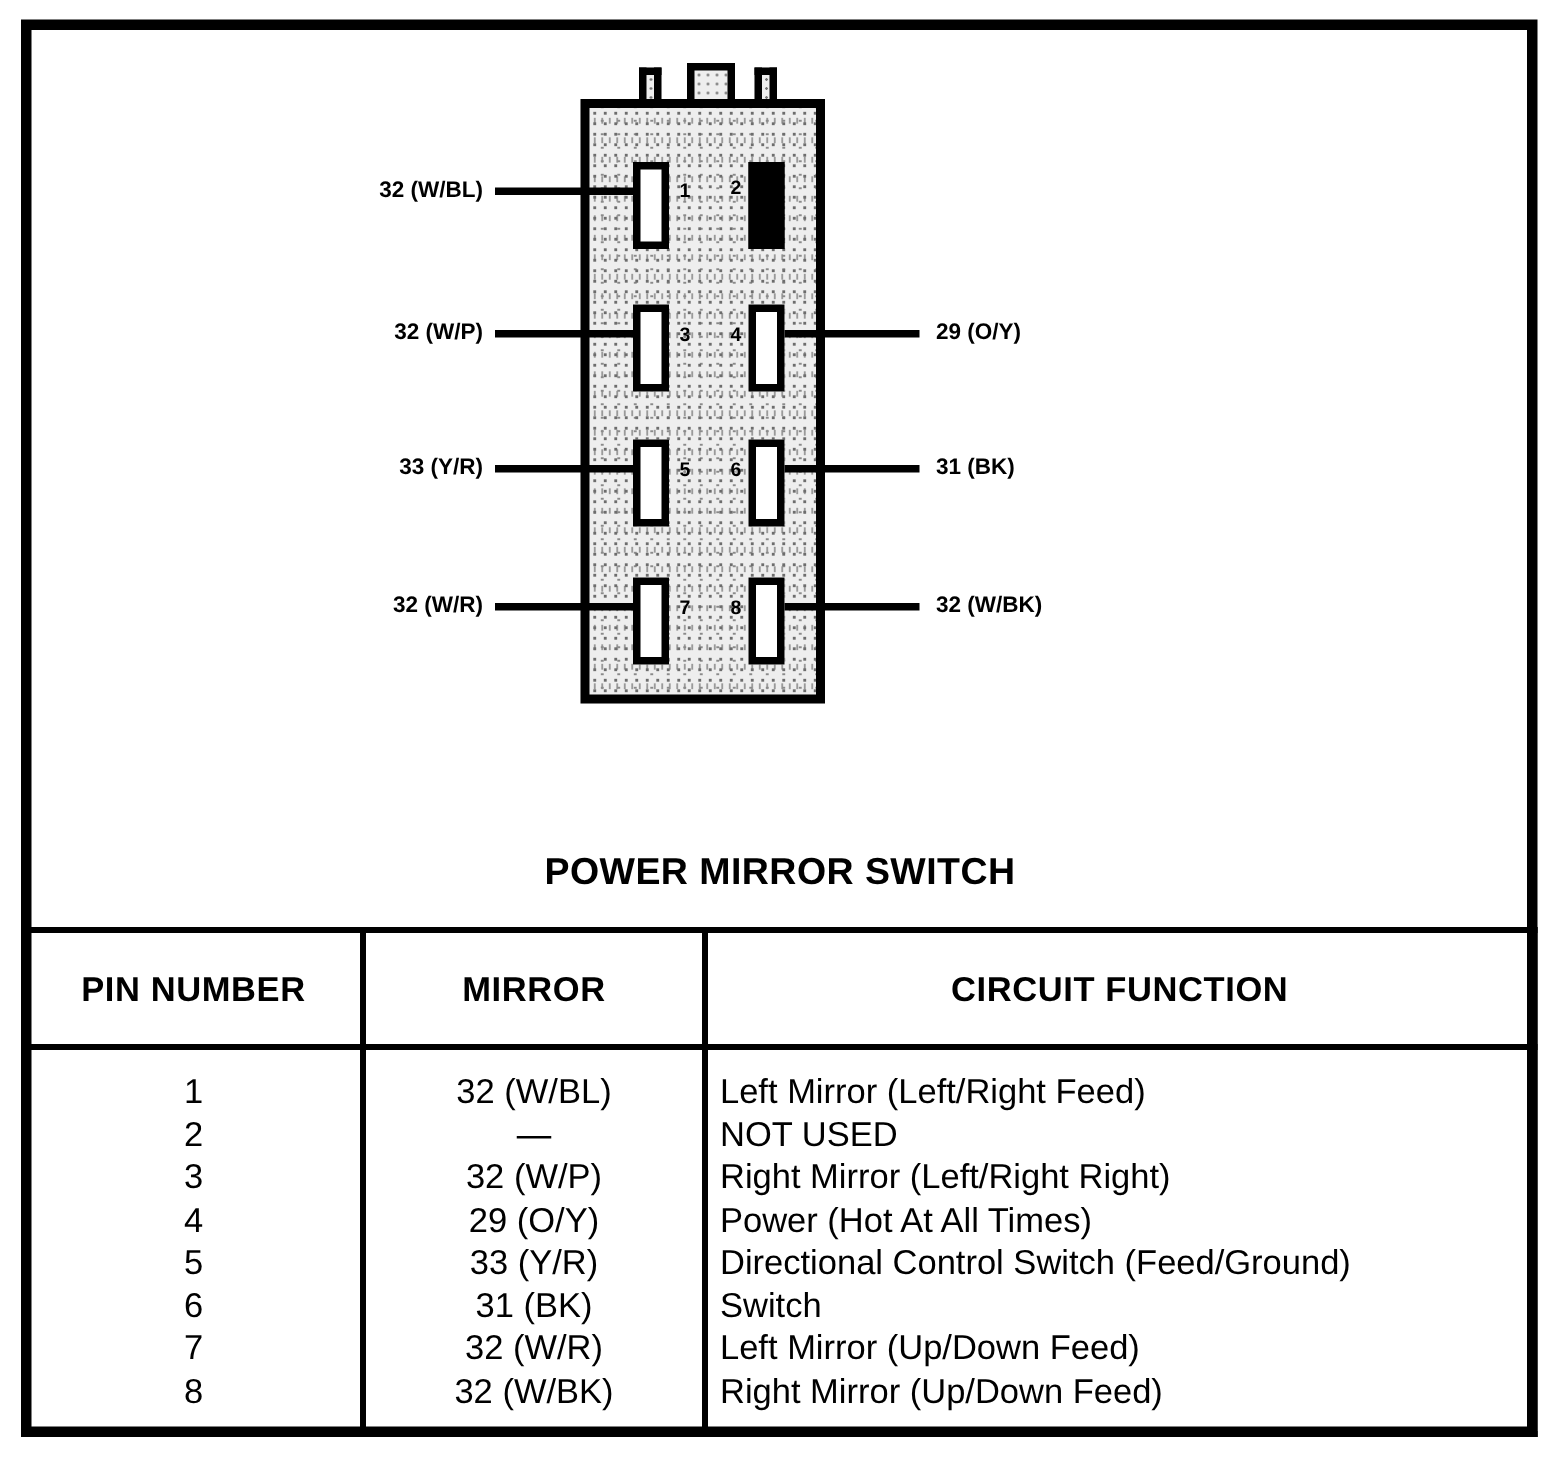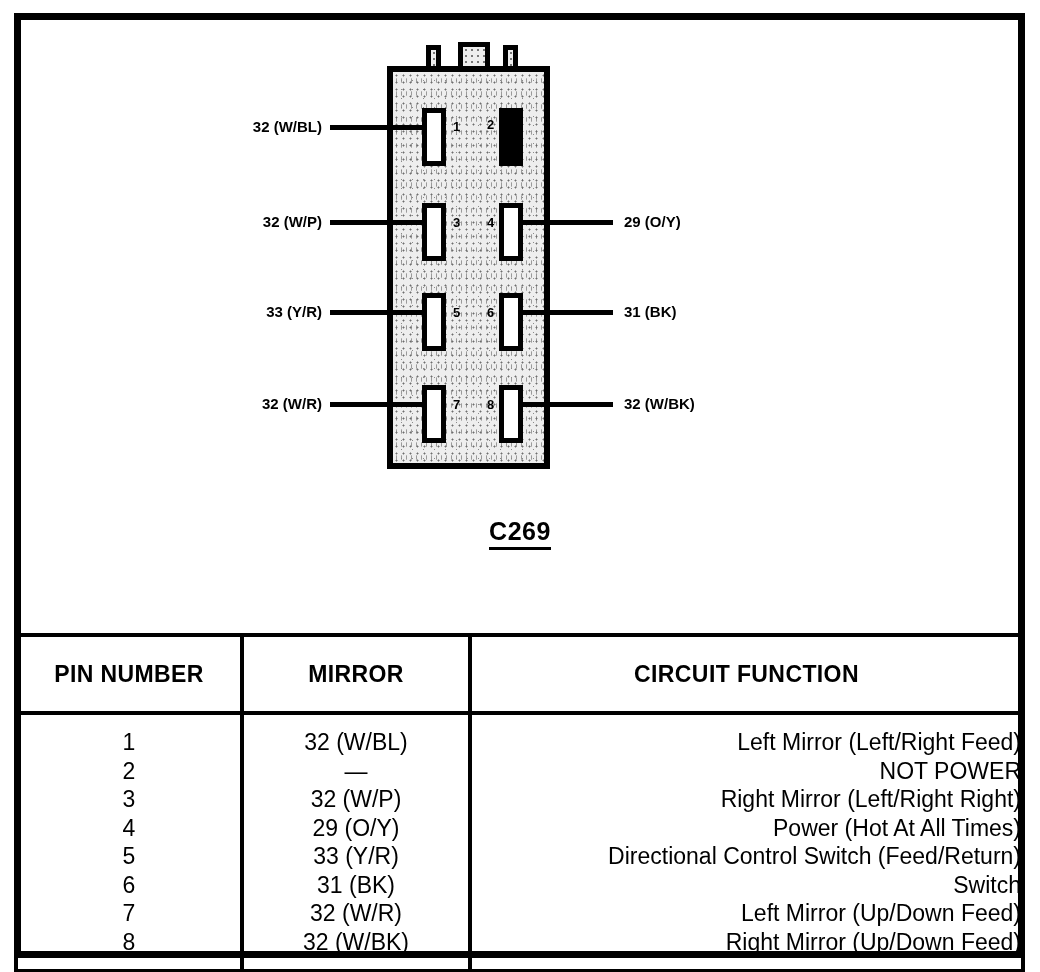--- a/index.html
+++ b/index.html
@@ -148,21 +148,20 @@
     color: #000000;
   }
 
   
   .pin-table-wrap {
     position: absolute;
     left: 14px;
     top: 618px;
     width: 1011px;
     height: 340px;
-    margin-top: 15px;
   }
   table.pin-table {
     border-collapse: collapse;
     width: 100%;
     height: 100%;
     table-layout: fixed;
   }
   table.pin-table th,
   table.pin-table td {
     border: 4px solid #000000;
@@ -190,21 +189,21 @@
     margin: 0;
     padding: 0;
   }
   .cell-list li {
     font-size: 23px;
     line-height: 28.5px;
     white-space: nowrap;
   }
   .list-pin  { text-align: center; }
   .list-circ { text-align: center; }
-  .list-func { text-align: right; padding-left: 8px; }
+  .list-func { text-align: left; padding-left: 8px; }
   .list-circ li.dash { letter-spacing: 0; }
 </style>
 </head>
 <body>
 
 <div id="page">
 
   <div class="outer-frame"></div>
 
   <div class="diagram">
@@ -244,23 +243,21 @@
 
     <div class="pin-num" style="left:453px; top:120px;">1</div>
     <div class="pin-num" style="left:487px; top:118px;">2</div>
     <div class="pin-num" style="left:453px; top:216px;">3</div>
     <div class="pin-num" style="left:487px; top:216px;">4</div>
     <div class="pin-num" style="left:453px; top:306px;">5</div>
     <div class="pin-num" style="left:487px; top:306px;">6</div>
     <div class="pin-num" style="left:453px; top:398px;">7</div>
     <div class="pin-num" style="left:487px; top:398px;">8</div>
 
-    <div class="caption-id">
-      <span>C269</span>
-    </div>
+    <div class="caption-name">POWER MIRROR SWITCH</div>
   </div>
 
   <div class="pin-table-wrap">
     <table class="pin-table">
       <thead>
         <tr>
           <th class="col-pin">PIN NUMBER</th>
           <th class="col-circuit">MIRROR</th>
           <th class="col-func">CIRCUIT FUNCTION</th>
         </tr>
@@ -287,24 +284,24 @@
               <li>29 (O/Y)</li>
               <li>33 (Y/R)</li>
               <li>31 (BK)</li>
               <li>32 (W/R)</li>
               <li>32 (W/BK)</li>
             </ul>
           </td>
           <td class="body-cell">
             <ul class="cell-list list-func">
               <li>Left Mirror (Left/Right Feed)</li>
-              <li>NOT POWER</li>
+              <li>NOT USED</li>
               <li>Right Mirror (Left/Right Right)</li>
               <li>Power (Hot At All Times)</li>
-              <li>Directional Control Switch (Feed/Return)</li>
+              <li>Directional Control Switch (Feed/Ground)</li>
               <li>Switch</li>
               <li>Left Mirror (Up/Down Feed)</li>
               <li>Right Mirror (Up/Down Feed)</li>
             </ul>
           </td>
         </tr>
       </tbody>
     </table>
   </div>
 

